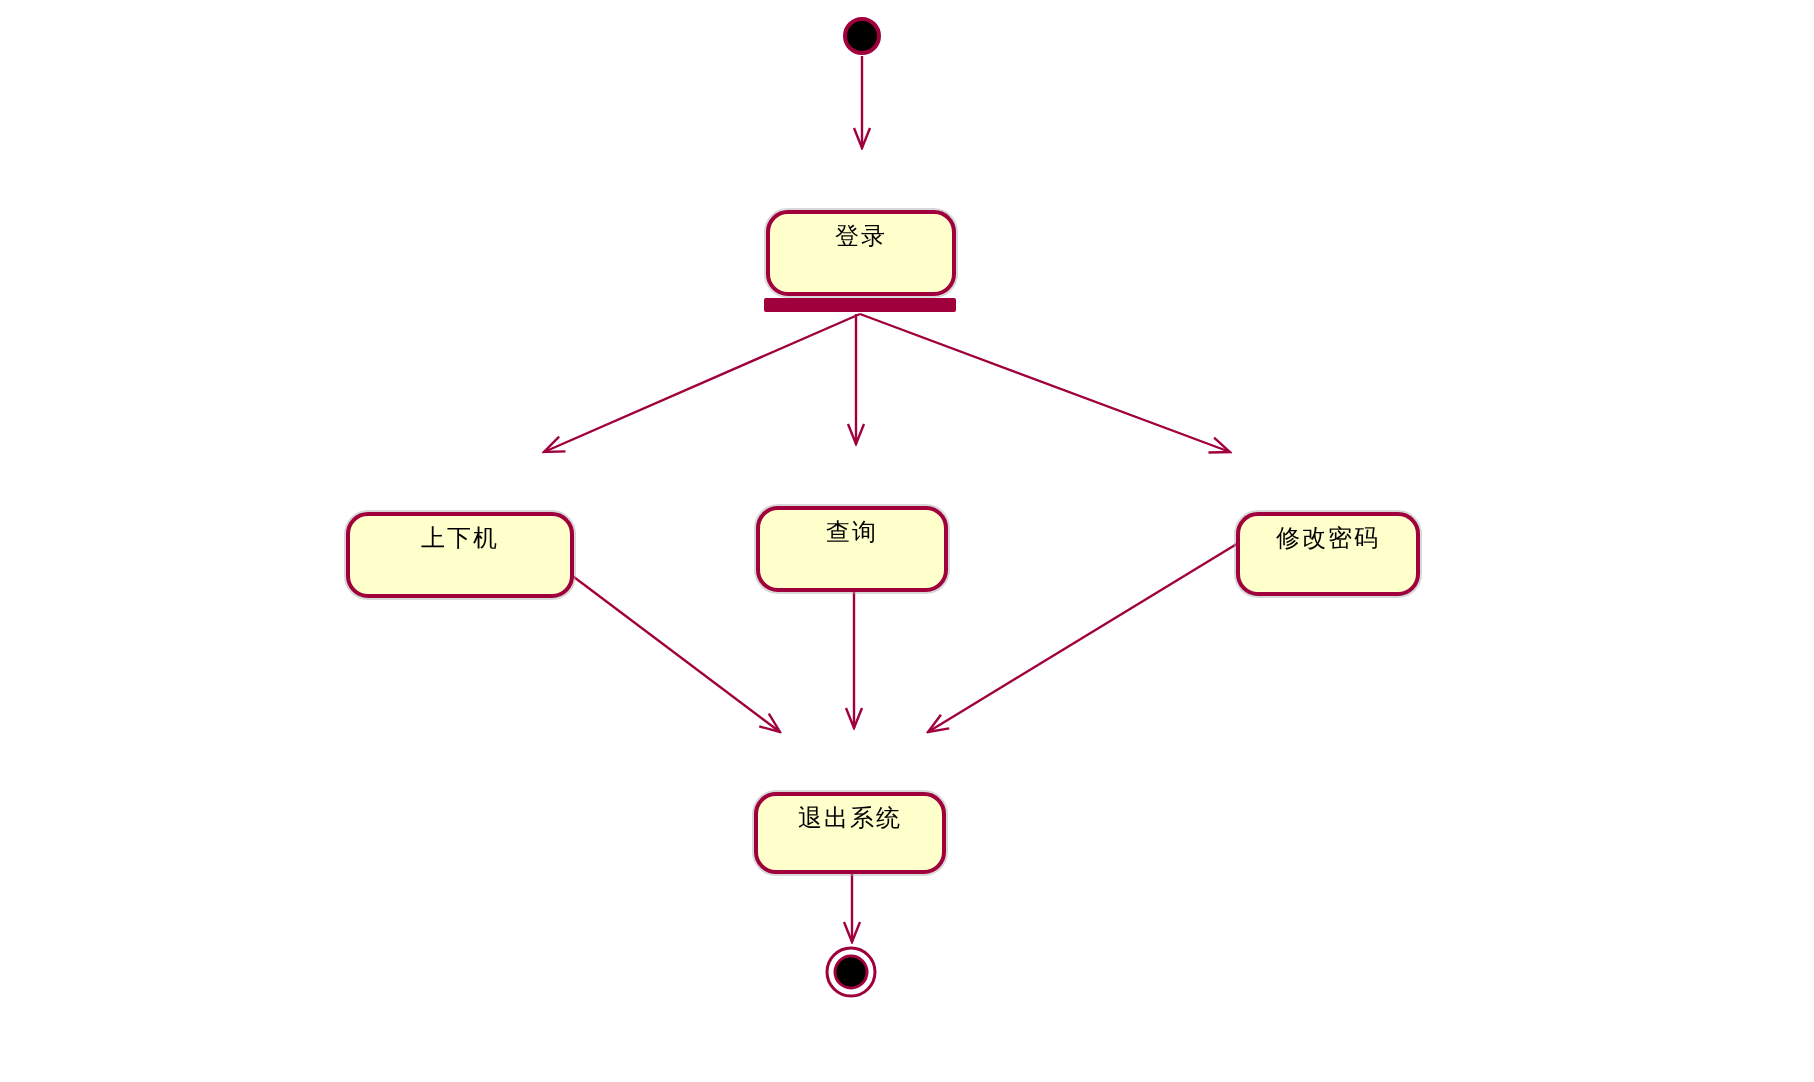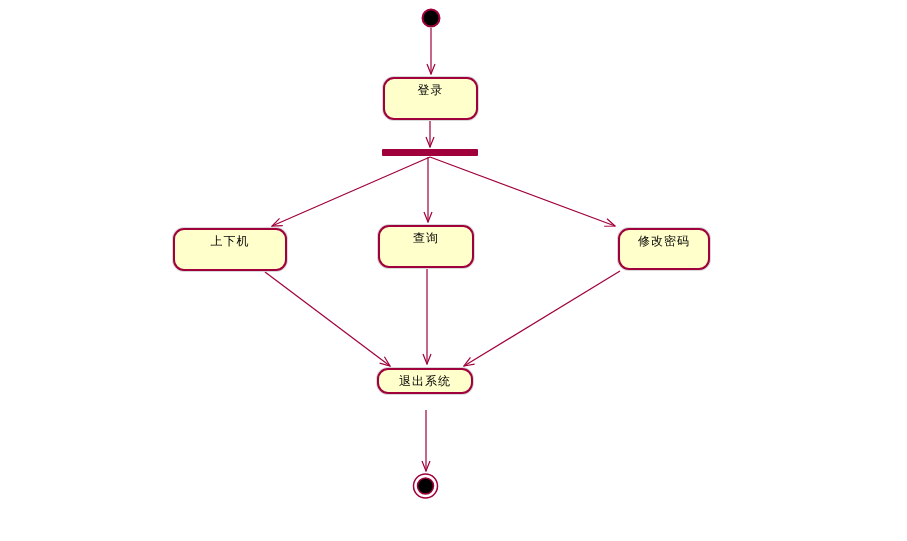--- a/index.html
+++ b/index.html
@@ -24,20 +24,21 @@
     position:absolute;
     background:var(--node-fill);
     border:2px solid var(--node-border);
     border-radius:11px;
     box-sizing:border-box;
     box-shadow:0 0 0 1px rgba(168,168,168,.45);
     display:flex;
     justify-content:center;
     align-items:flex-start;
     padding-top:4px;
+    margin-top:28px;
   }
   .state-label{
     font-size:12px;
     color:var(--label-text);
     line-height:14px;
     white-space:nowrap;
     letter-spacing:1px;
   }
 </style>
 </head>
@@ -79,17 +80,17 @@
   </div>
 
   <div class="state-box" style="left:618px;top:228px;width:92px;height:42px;">
     <span class="state-label">修改密码</span>
   </div>
 
   <div class="state-box" style="left:378px;top:225px;width:96px;height:43px;">
     <span class="state-label">查询</span>
   </div>
 
-  <div class="state-box" style="left:377px;top:368px;width:96px;height:26px;">
+  <div class="state-box" style="left:377px;top:368px;width:96px;height:41px;">
     <span class="state-label">退出系统</span>
   </div>
 
 </div>
 
 </body></html>

